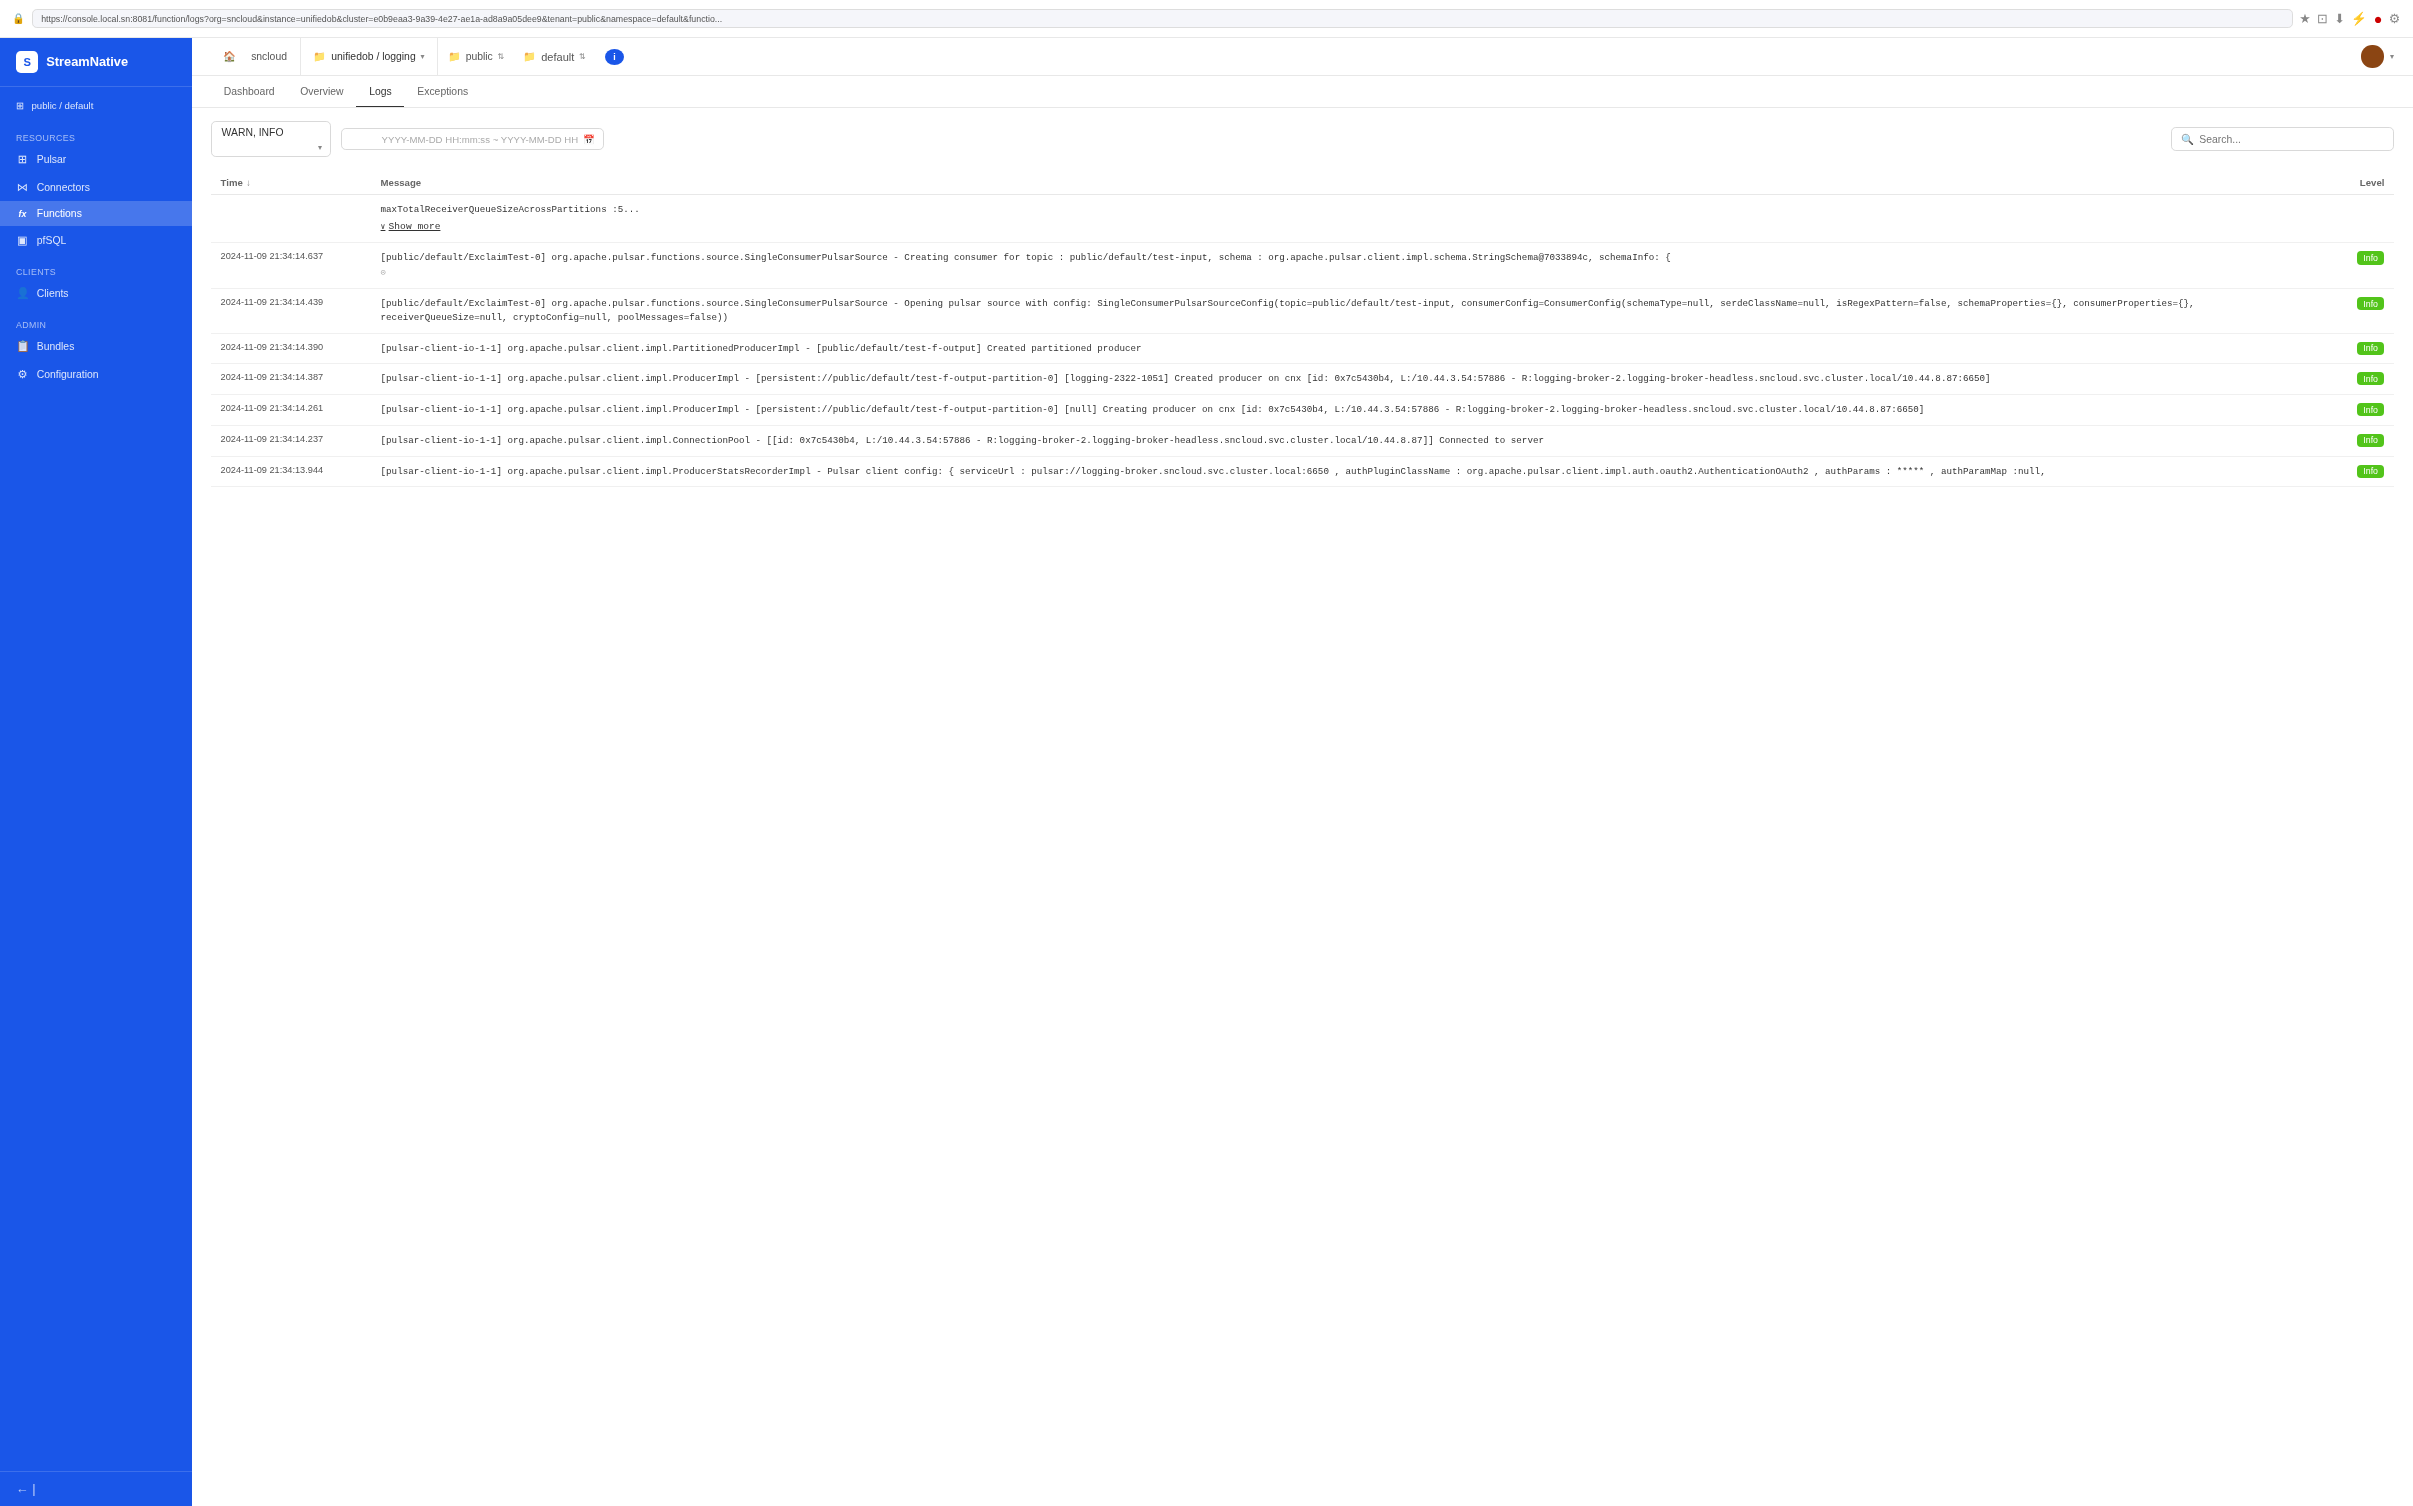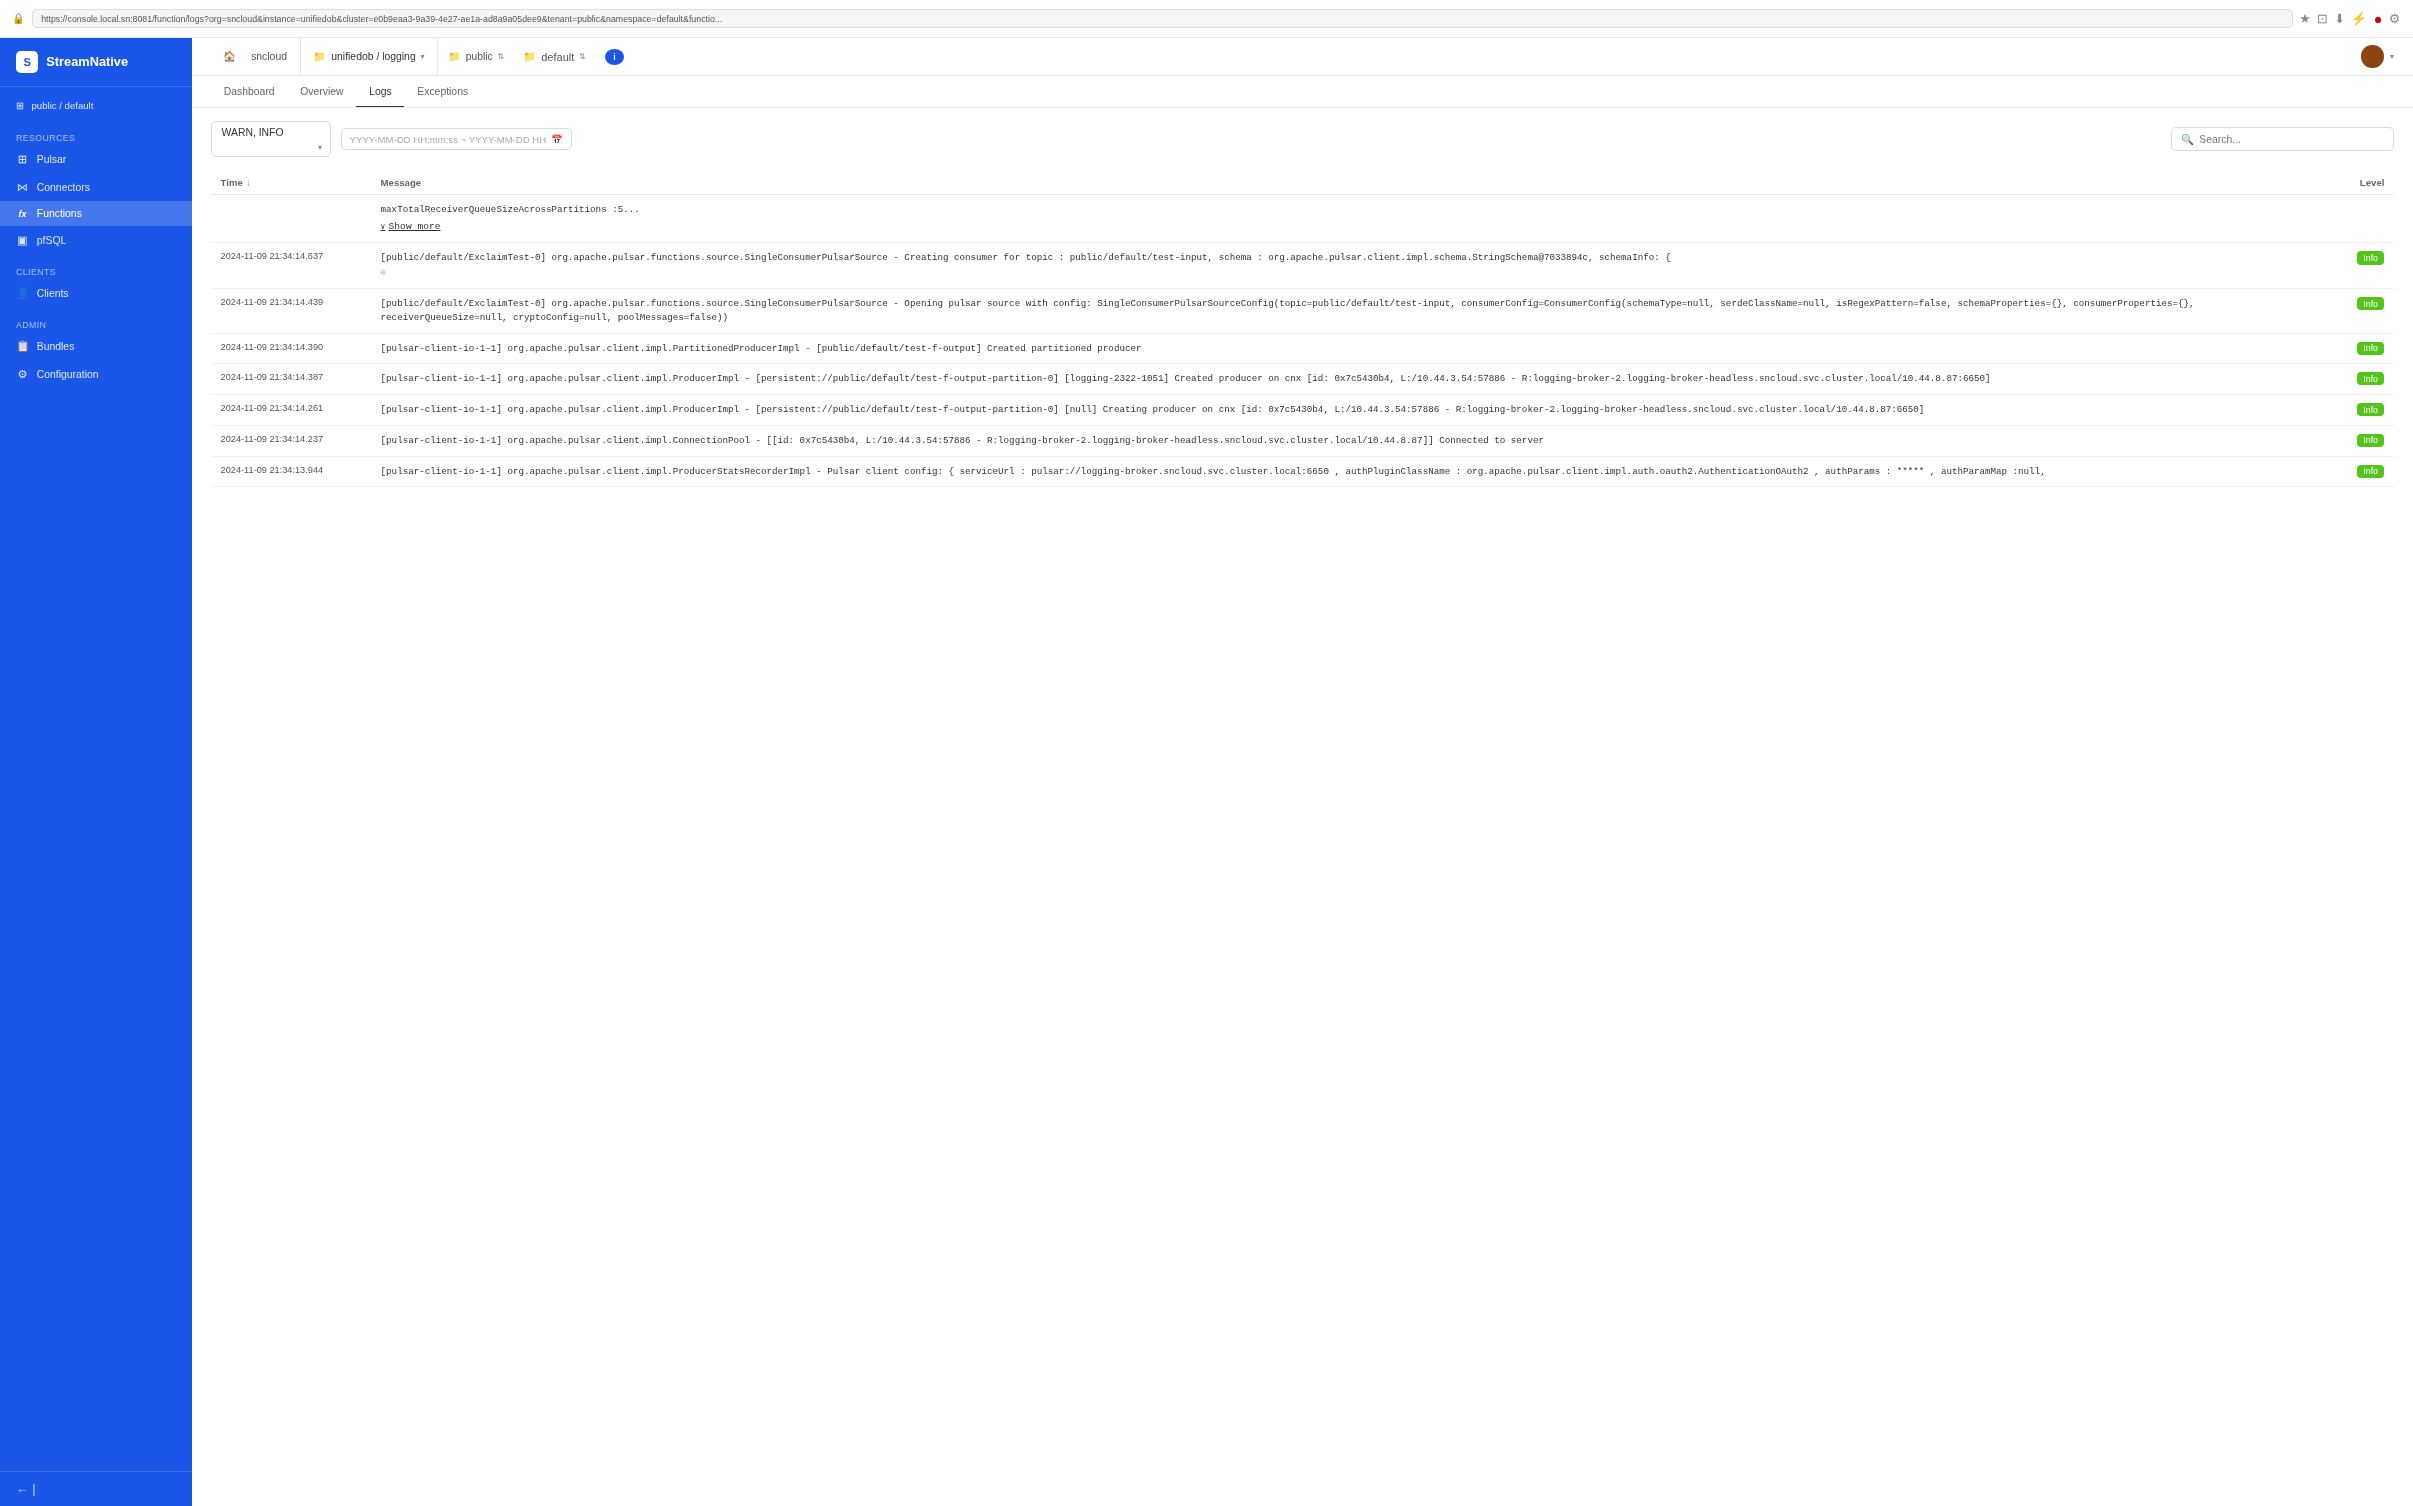--- a/index.html
+++ b/index.html
@@ -195,21 +195,21 @@
         <span>Exceptions</span>
       </div>
     </div>
 
     <div class="log-controls">
       <div class="filter-select">
         <span>WARN, INFO</span>
         <span style="margin-left:auto;color:#888;font-size:8px;">▾</span>
       </div>
       <div class="date-range">
-        <span style="font-size:9.6px;color:#aaa;">YYYY-MM-DD HH:mm:ss ~ YYYY-MM-DD HH</span>
+        <span style="font-size:9.6px;color:#aaa;margin-left:32px;">YYYY-MM-DD HH:mm:ss ~ YYYY-MM-DD HH</span>
         <span style="margin-left:auto;color:#aaa;">📅</span>
       </div>
       <div class="search-box">
         <span style="color:#aaa;">🔍</span>
         <input type="text" style="border: none; outline: none; font-size: 10.4px; color: rgb(51, 51, 51); background: transparent; flex: 1 1 0%;" placeholder="Search...">
       </div>
     </div>
 
     <div class="log-table-container">
       <table class="log-table">

